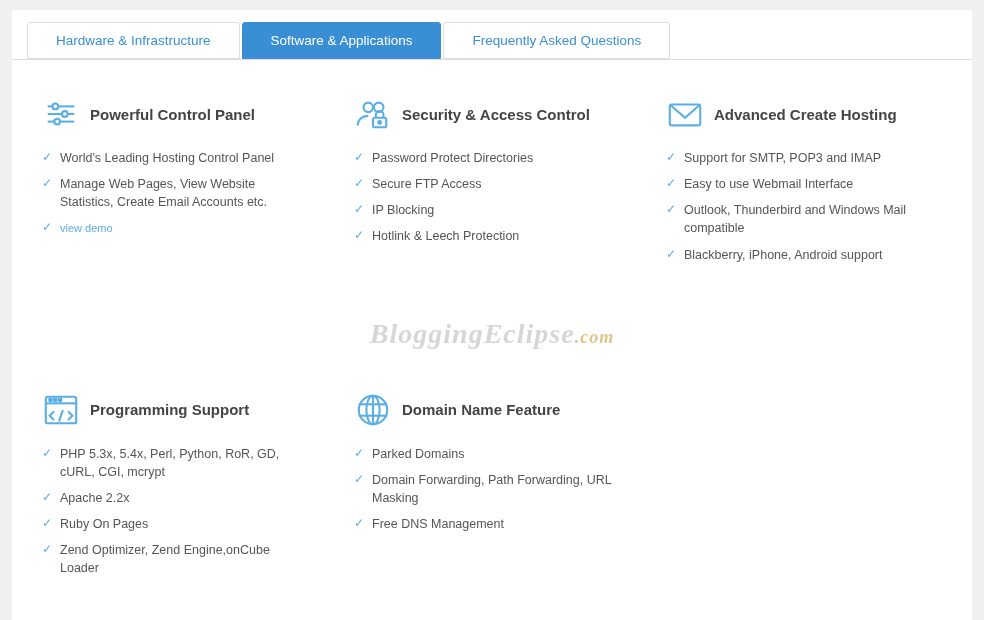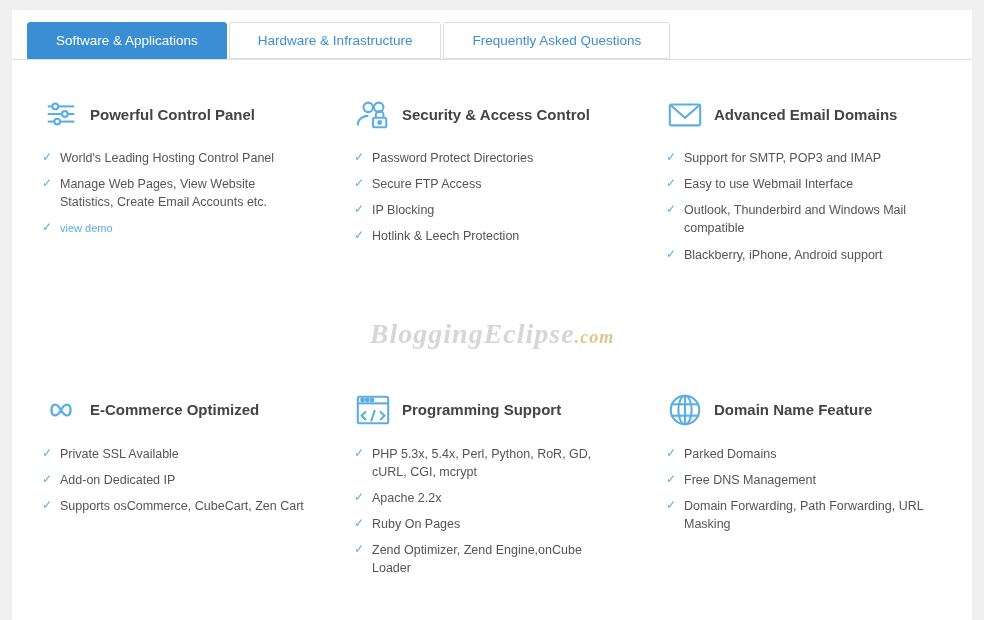--- a/index.html
+++ b/index.html
@@ -110,22 +110,22 @@
     }
     
     svg { display: block; }
   </style>
 </head>
 <body>
 
 <div class="container">
 
   <div class="tabs">
+    <div class="tab">Hardware &amp; Infrastructure</div>
     <div class="tab active">Software &amp; Applications</div>
-    <div class="tab">Hardware &amp; Infrastructure</div>
     <div class="tab">Frequently Asked Questions</div>
   </div>
 
   <div class="grid">
 
     <div class="cell">
       <div class="cell-header">
         <div class="cell-icon">
           <svg viewBox="0 0 40 40" width="38" height="38" fill="none" stroke="#5baee4" stroke-width="2.2">
             <line x1="6" y1="12" x2="34" y2="12"></line>
@@ -168,51 +168,36 @@
     </div>
 
     <div class="cell">
       <div class="cell-header">
         <div class="cell-icon">
           <svg viewBox="0 0 40 40" width="38" height="38" fill="none" stroke="#5baee4" stroke-width="2.2">
             <rect x="4" y="10" width="32" height="22" rx="2"></rect>
             <polyline points="4,10 20,24 36,10"></polyline>
           </svg>
         </div>
-        <span class="cell-title">Advanced Email Domains</span>
+        <span class="cell-title">Advanced Create Hosting</span>
       </div>
       <ul class="cell-list">
         <li>Support for SMTP, POP3 and IMAP</li>
         <li>Easy to use Webmail Interface</li>
         <li>Outlook, Thunderbird and Windows Mail compatible</li>
         <li>Blackberry, iPhone, Android support</li>
       </ul>
     </div>
 
     <div class="watermark-row">
       <div class="watermark">
         BloggingEclipse<span>.com</span>
       </div>
     </div>
 
-    <div class="cell">
-      <div class="cell-header">
-        <div class="cell-icon">
-          <svg viewBox="0 0 40 40" width="38" height="38" fill="none" stroke="#5baee4" stroke-width="2.5">
-            <path d="M10 20 C10 14 15 11 20 20 C25 29 30 26 30 20 C30 14 25 11 20 20 C15 29 10 26 10 20 Z"></path>
-          </svg>
-        </div>
-        <span class="cell-title">E-Commerce Optimized</span>
-      </div>
-      <ul class="cell-list">
-        <li>Private SSL Available</li>
-        <li>Add-on Dedicated IP</li>
-        <li>Supports osCommerce, CubeCart, Zen Cart</li>
-      </ul>
-    </div>
 
     <div class="cell">
       <div class="cell-header">
         <div class="cell-icon">
           <svg viewBox="0 0 40 40" width="38" height="38" fill="none" stroke="#5baee4" stroke-width="2.2">
             <rect x="4" y="6" width="32" height="28" rx="2"></rect>
             <line x1="4" y1="13" x2="36" y2="13"></line>
             <circle cx="9" cy="9.5" r="1.5" fill="#5baee4"></circle>
             <circle cx="14" cy="9.5" r="1.5" fill="#5baee4"></circle>
             <circle cx="19" cy="9.5" r="1.5" fill="#5baee4"></circle>
@@ -239,19 +224,19 @@
             <ellipse cx="20" cy="20" rx="7" ry="15"></ellipse>
             <line x1="5" y1="14" x2="35" y2="14"></line>
             <line x1="5" y1="26" x2="35" y2="26"></line>
             <line x1="20" y1="5" x2="20" y2="35"></line>
           </svg>
         </div>
         <span class="cell-title">Domain Name Feature</span>
       </div>
       <ul class="cell-list">
         <li>Parked Domains</li>
+        <li>Domain Forwarding, Path Forwarding, URL Masking</li>
         <li>Free DNS Management</li>
-        <li>Domain Forwarding, Path Forwarding, URL Masking</li>
       </ul>
     </div>
 
   </div>
 </div>
 
 </body></html>

